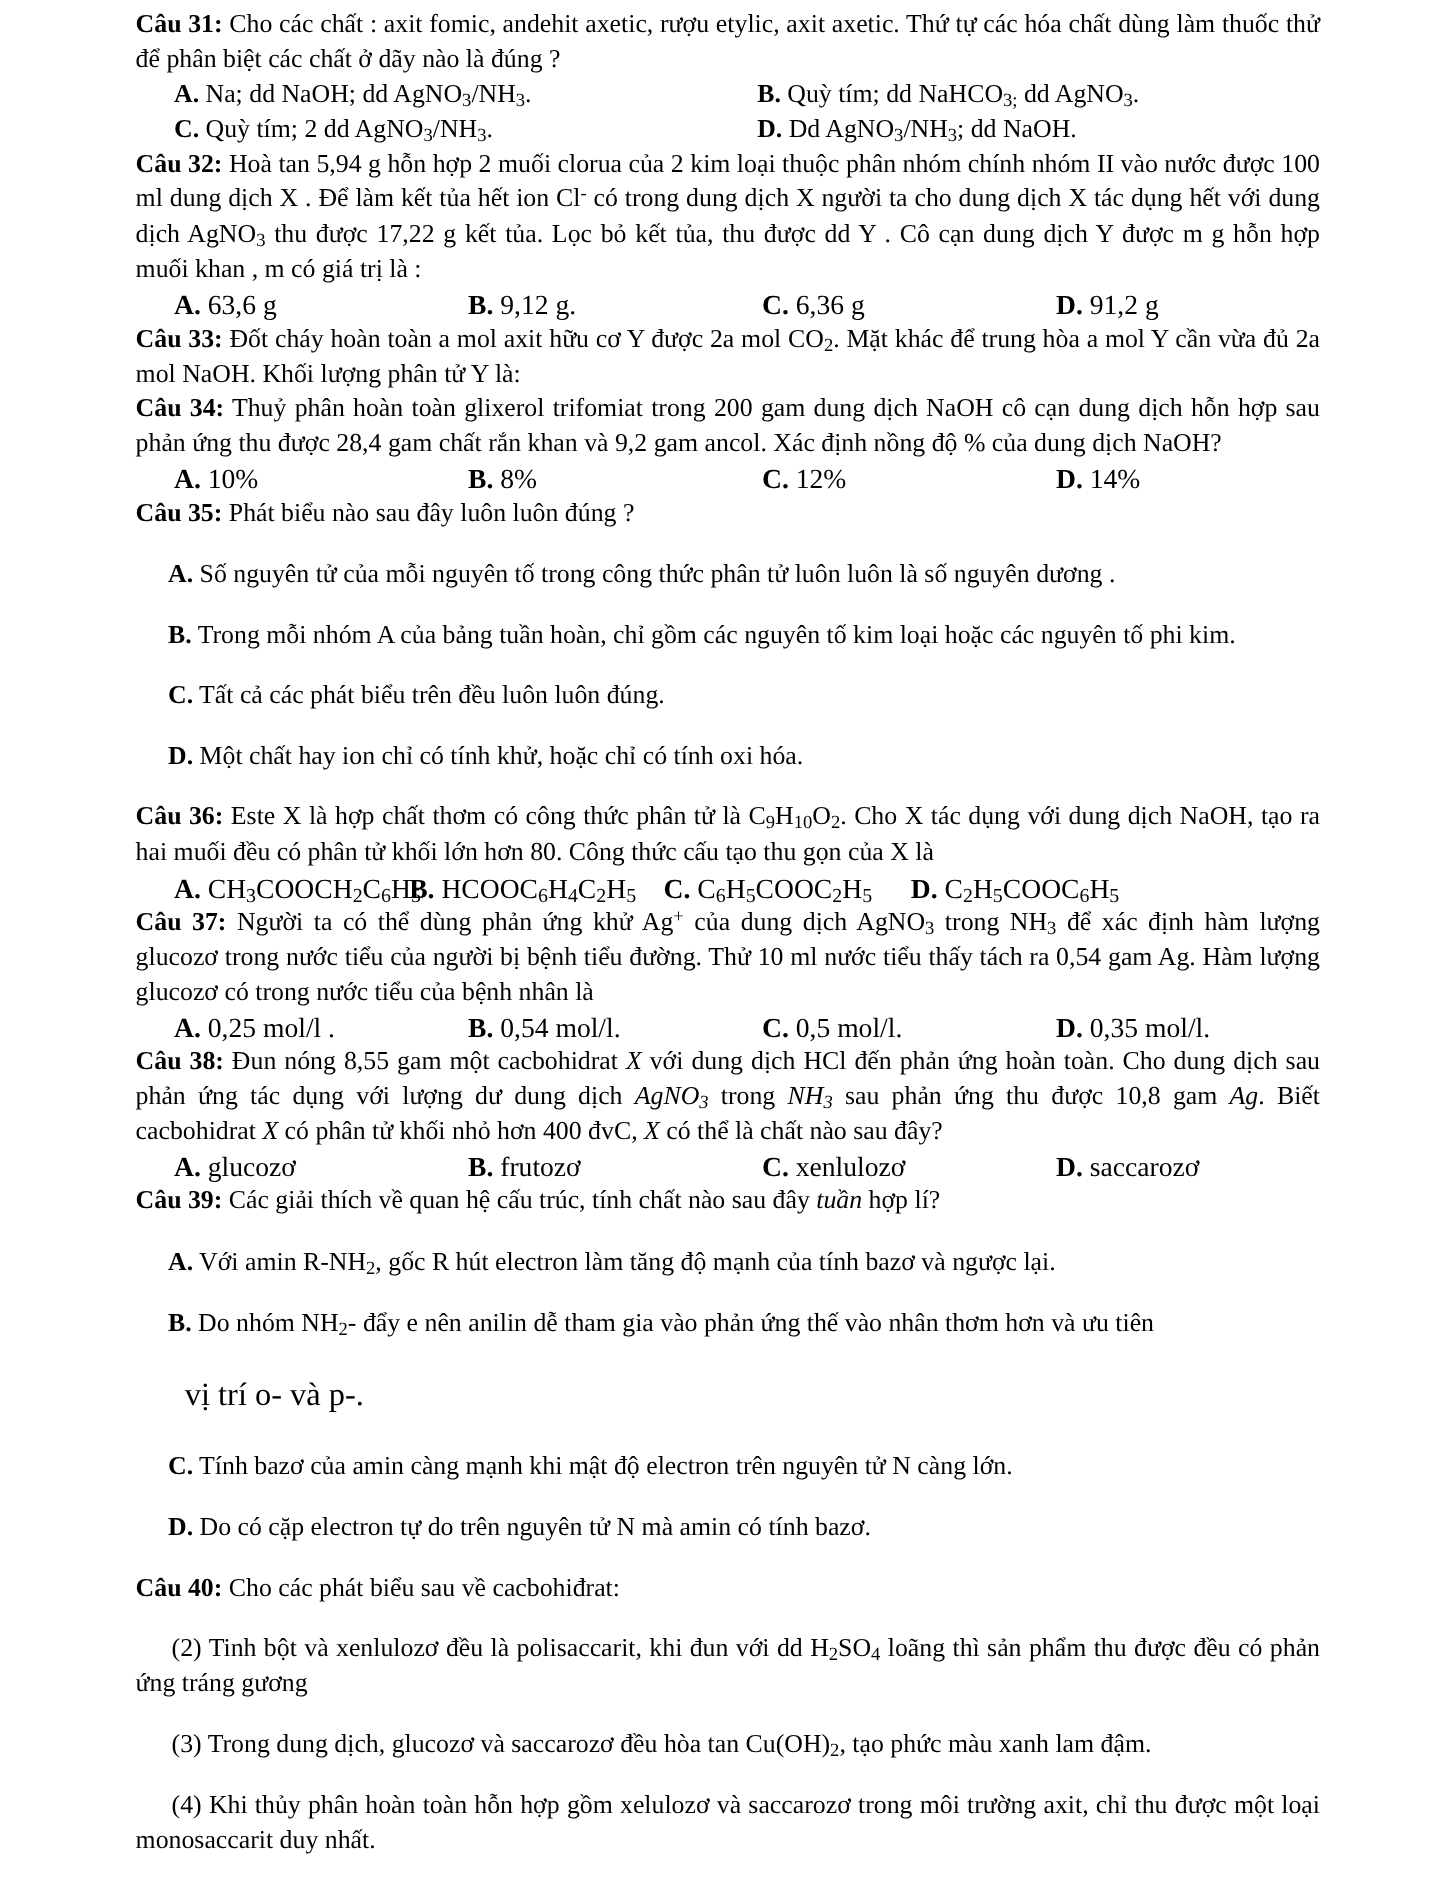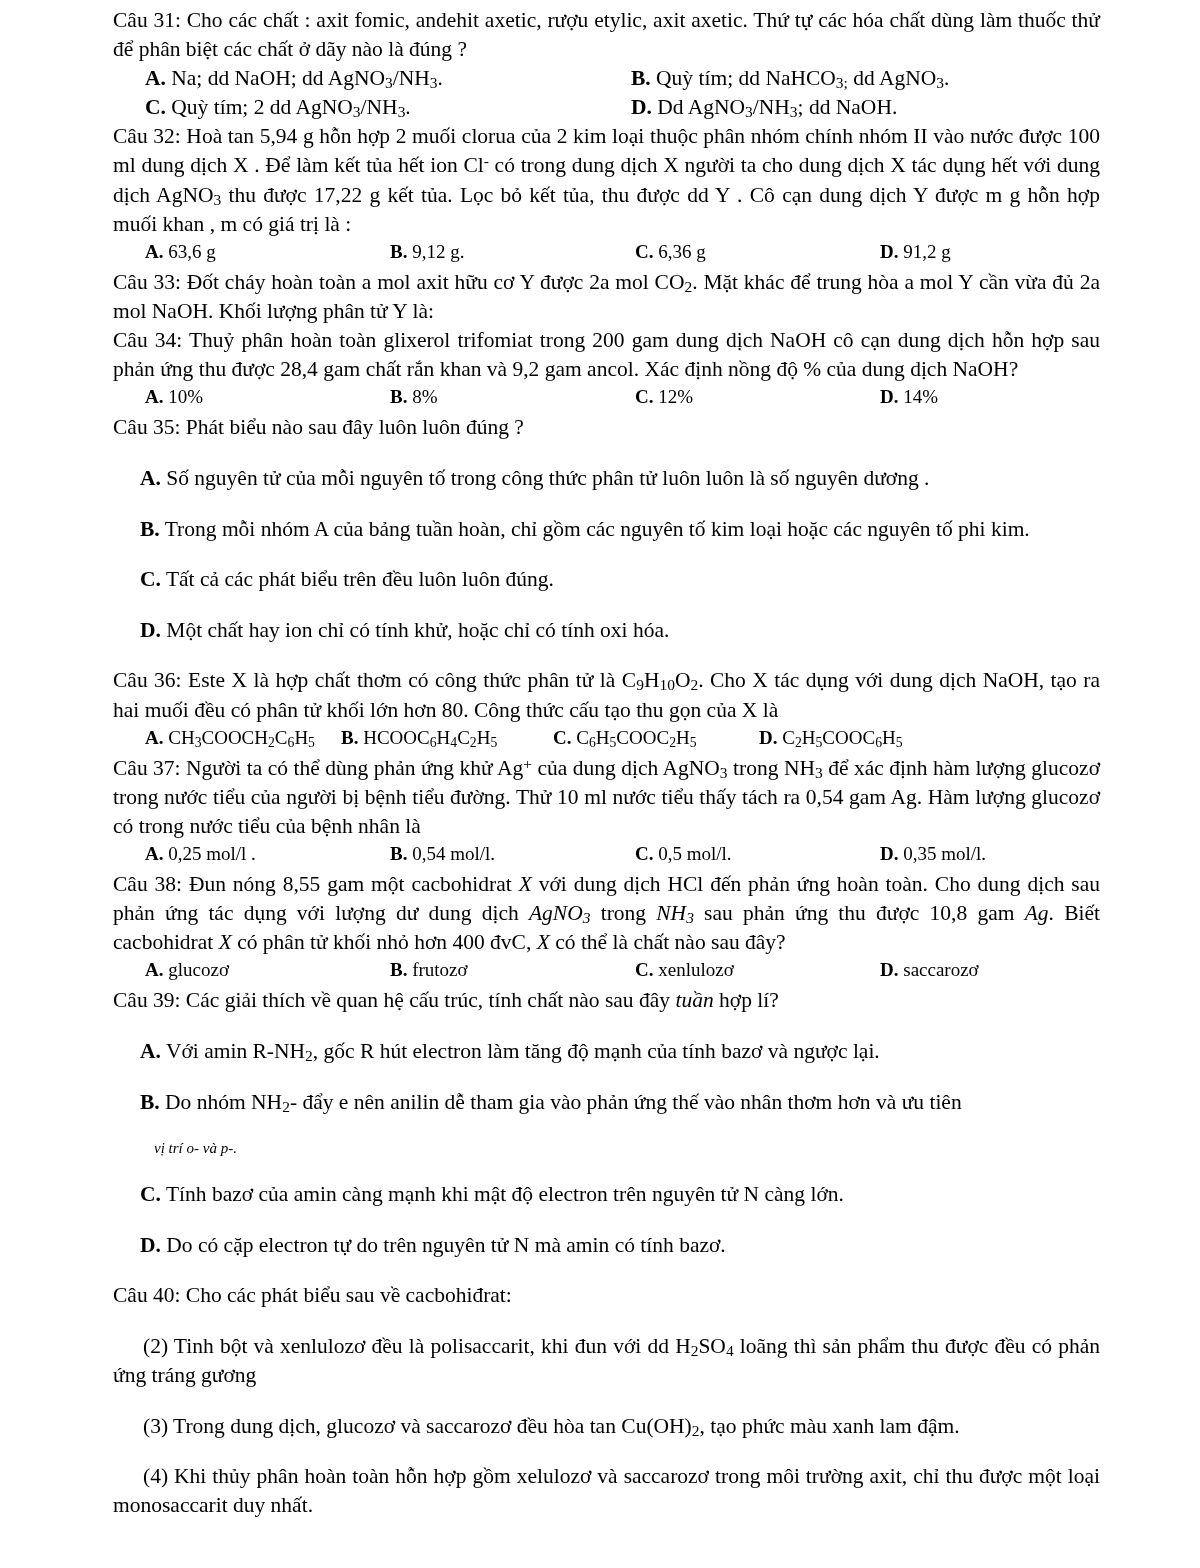--- a/index.html
+++ b/index.html
@@ -23,31 +23,31 @@
     box-sizing: border-box;
   }
   .q {
     font-size: 21.5px;
     line-height: 1.355;
     text-align: justify;
     text-justify: inter-word;
     margin: 0 0 0 0;
   }
   .qlabel {
-    font-weight: normal;
+    font-weight: bold;
   }
   .ital { font-style: italic; }
   sub { font-size: 0.72em; vertical-align: -0.22em; line-height: 0; }
   sup { font-size: 0.72em; vertical-align: 0.42em; line-height: 0; }
 
   
   .opts {
     display: block;
     position: relative;
-    font-size: 19px;
+    font-size: 23px;
     line-height: 1.355;
     height: 29px;
     margin: 0;
     padding-left: 32px;
   }
   .opts .opt {
     position: absolute;
     white-space: nowrap;
   }
   .opts .opt .ol { font-weight: bold; }
@@ -77,24 +77,23 @@
 
   
   .stmt {
     font-size: 21.5px;
     line-height: 1.355;
     text-align: justify;
     text-indent: 27px;
   }
   .stmt .ol { font-weight: bold; }
   .sub-line {
-    font-size: 15px;
+    font-size: 27px;
     line-height: 1.355;
     text-indent: 41px;
-    font-style: italic;
   }
   .numitem {
     font-size: 21.5px;
     line-height: 1.355;
     text-align: justify;
     text-indent: 30px;
   }
 </style>
 </head>
 <body>

